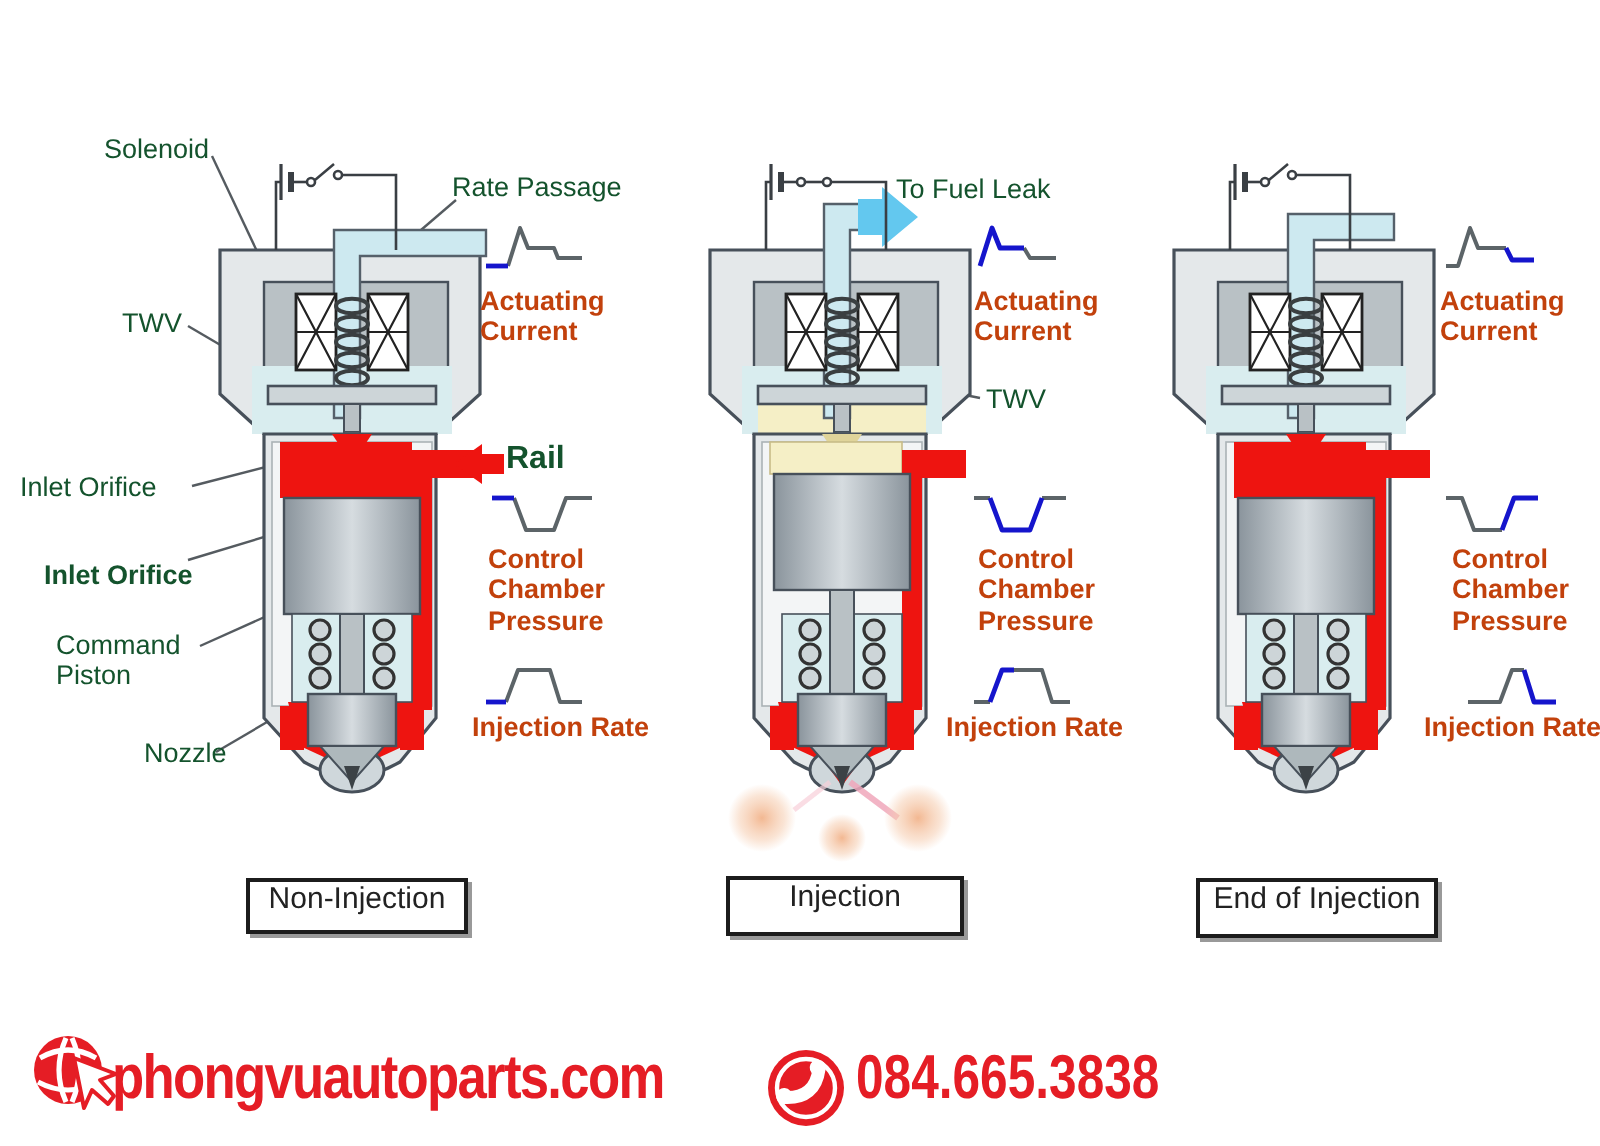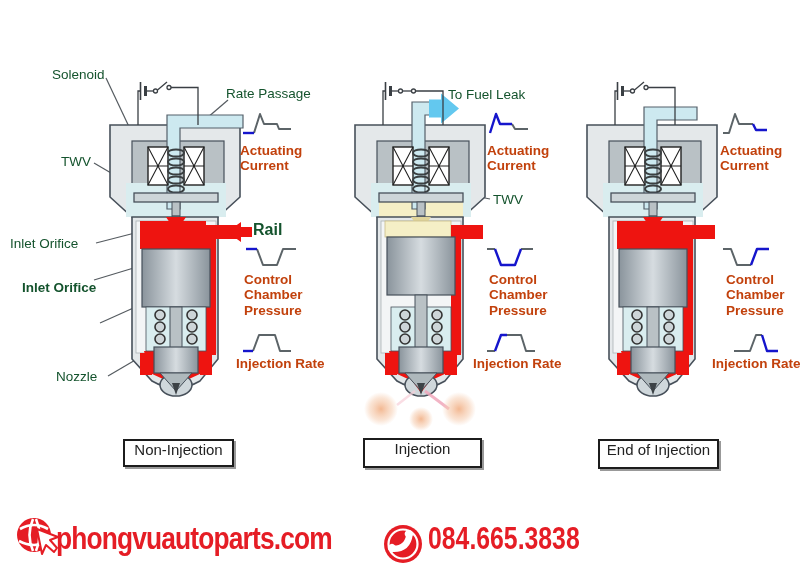--- a/index.html
+++ b/index.html
@@ -252,21 +252,22 @@
         <polygon points="80,298 112,298 96,316" fill="#aeb8bc" stroke="#47505a" stroke-width="1"></polygon>
         <polygon points="92,308 100,308 96,320" fill="#3c4246"></polygon>
       </svg>
     </div>
 
   <div class="lbl" style="left:52px;top:67px;">Solenoid</div>
   <div class="lbl" style="left:61px;top:154px;">TWV</div>
   <div class="lbl" style="left:226px;top:86px;">Rate Passage</div>
   <div class="lbl" style="left:10px;top:236px;">Inlet Orifice</div>
   <div class="lbl" style="left:22px;top:280px;font-weight:bold;">Inlet Orifice</div>
-  <div class="lbl" style="left:56px;top:369px;">Nozzle</div>
+  <div class="lbl" style="left:28px;top:315px;width:72px;">Command Piston</div>
+  <div class="lbl" style="left:72px;top:369px;">Nozzle</div>
   <div class="lbl" style="left:253px;top:221px;font-size:16px;font-weight:bold;">Rail</div>
 
   <div class="lbl" style="left:448px;top:87px;">To Fuel Leak</div>
   <div class="lbl" style="left:493px;top:192px;">TWV</div>
 
   <div class="abs" style="left:241px;top:109px;">
       <svg width="58" height="30" viewBox="0 0 58 30">
         <path d="M13,24 L19,5 L23,15 H36 L38,20 H50" fill="none" stroke="#5c6468" stroke-width="2" stroke-linejoin="round"></path>
         <path d="M2,24 H13" fill="none" stroke="#1515cc" stroke-width="2.4" stroke-linejoin="round"></path>
       </svg>

